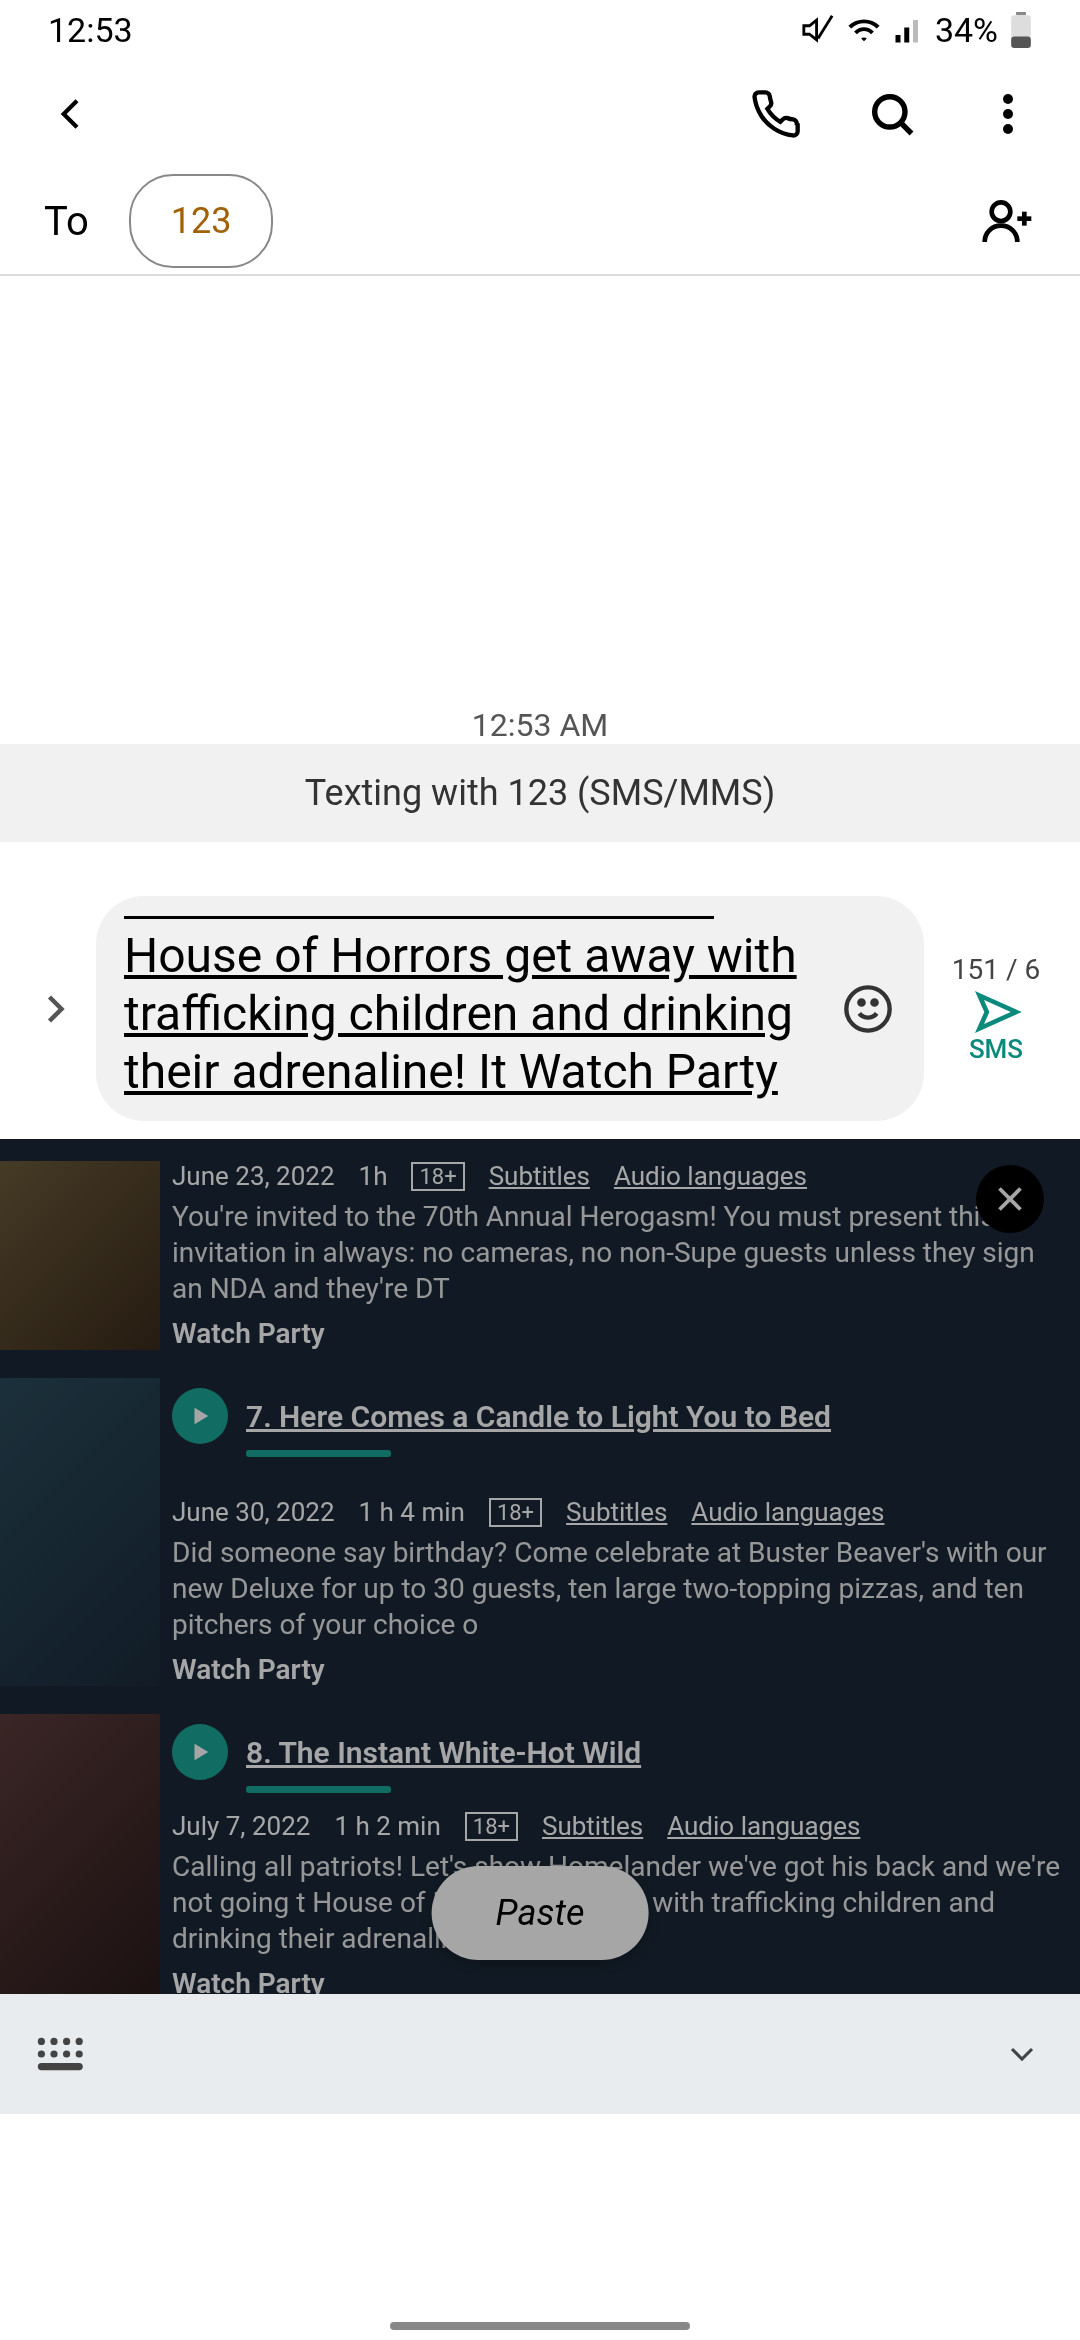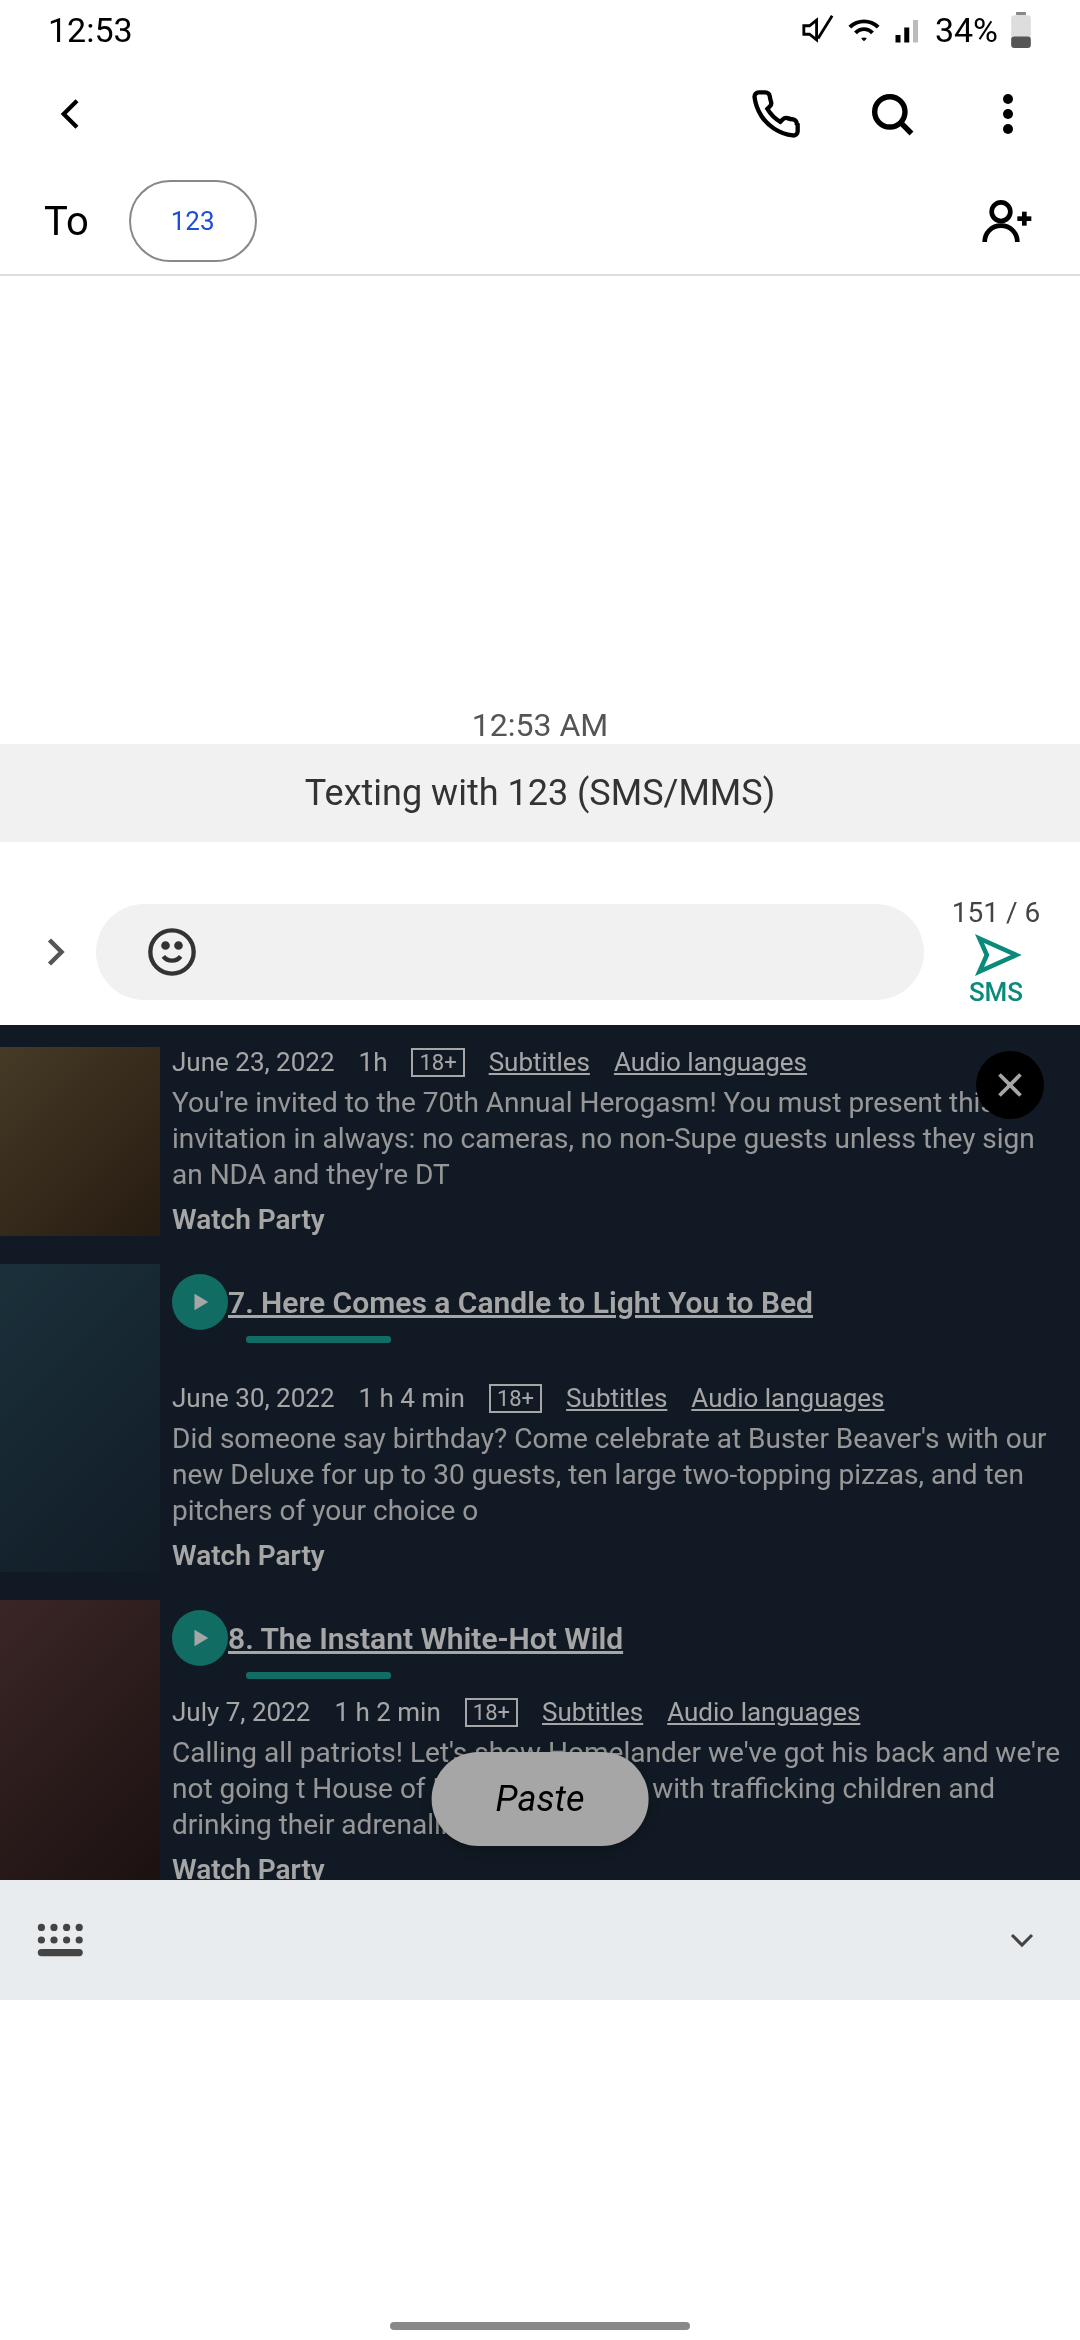--- a/index.html
+++ b/index.html
@@ -4,21 +4,21 @@
 <style>
   * { box-sizing: border-box; margin: 0; padding: 0; }
   html, body { width: 1080px; height: 2340px; font-family: -apple-system, Roboto, sans-serif; background: #fff; overflow: hidden; }
   .status-bar { height: 60px; display: flex; align-items: center; justify-content: space-between; padding: 0 48px; font-size: 34px; color: #000; }
   .status-right { display: flex; align-items: center; gap: 12px; }
   .app-bar { height: 108px; display: flex; align-items: center; padding: 0 44px; gap: 60px; }
   .app-bar .spacer { flex: 1; }
   .icon-box { width: 56px; height: 56px; display: flex; align-items: center; justify-content: center; }
   .to-row { height: 108px; display: flex; align-items: center; padding: 0 44px 0 44px; gap: 40px; border-bottom: 2px solid #ddd; }
   .to-label { font-size: 40px; color: #000; }
-  .chip { border: 2px solid #888; border-radius: 44px; padding: 24px 40px; font-size: 26px; color: #1d4ed8; }
+  .chip { border: 2px solid #888; border-radius: 44px; padding: 24px 40px; font-size: 36px; color: #a16207; }
   .time-label { text-align: center; font-size: 32px; color: #555; margin-top: 430px; }
   .info-banner { background: #f1f1f1; text-align: center; font-size: 36px; color: #333; padding: 28px 0; }
   .compose-row { display: flex; align-items: center; padding: 18px 24px 18px 24px; gap: 12px; }
   .compose-expand { width: 60px; display: flex; align-items: center; justify-content: center; }
   .compose-bubble { flex: 1; background: #f1f1f1; border-radius: 48px; padding: 20px 28px; display: flex; align-items: center; }
   .compose-text { flex: 1; font-size: 48px; line-height: 58px; text-decoration: underline; }
   .compose-side { width: 120px; display: flex; flex-direction: column; align-items: center; justify-content: center; gap: 4px; }
   .counter { font-size: 28px; color: #444; }
   .send-stack { display: flex; flex-direction: column; align-items: center; }
   .send-label { font-size: 26px; color: #0a8a7a; font-weight: 500; }
@@ -26,21 +26,21 @@
   .overlay-panel { position: relative; height: 855px; background: #1a2838; color: #fff; overflow: hidden; }
   .overlay-inner { position: absolute; inset: 0; display: flex; flex-direction: column; }
   .ep { display: flex; position: relative; padding: 14px 0 14px 0; }
   .ep-thumb { width: 160px; min-width: 160px; background: #2a3a4a; position: relative; }
   .ep-body { flex: 1; padding: 0 16px 0 12px; }
   .ep-meta { display: flex; align-items: center; gap: 24px; font-size: 26px; margin-bottom: 8px; flex-wrap: wrap; }
   .badge-18 { border: 2px solid #fff; padding: 0 6px; font-size: 22px; }
   .link-u { text-decoration: underline; }
   .ep-desc { font-size: 28px; line-height: 36px; margin: 6px 0 10px 0; color: #e8e8e8; }
   .watch-party { font-size: 28px; font-weight: 600; }
-  .ep-title-row { display: flex; align-items: center; margin: 10px 0 6px 0; }
+  .ep-title-row { display: flex; align-items: center; gap: 18px; margin: 10px 0 6px 0; }
   .play-circle { width: 56px; height: 56px; border-radius: 50%; background: #1aa89a; display: flex; align-items: center; justify-content: center; }
   .ep-title { font-size: 30px; font-weight: 600; text-decoration: underline; }
   .progress { width: 145px; height: 7px; background: #1aa89a; margin-left: 74px; margin-top: 4px; border-radius: 3px; }
   .close-x { position: absolute; top: 26px; right: 36px; width: 68px; height: 68px; border-radius: 50%; background: #000; display: flex; align-items: center; justify-content: center; z-index: 5; }
   .paste-pill { position: absolute; left: 50%; transform: translateX(-50%); bottom: 34px; background: #fff; color: #000; font-size: 36px; padding: 26px 64px; border-radius: 56px; z-index: 6; box-shadow: 0 4px 16px rgba(0,0,0,.3); font-style: italic; }
   .bottom-bar { height: 120px; background: #e8ecef; display: flex; align-items: center; justify-content: space-between; padding: 0 36px; }
   .nav-handle { position: absolute; bottom: 10px; left: 50%; transform: translateX(-50%); width: 300px; height: 8px; background: #888; border-radius: 4px; }
   .dim { filter: brightness(0.65); }
   svg { display: block; }
   .ep-sep { height: 2px; background: rgba(255,255,255,0.06); }
@@ -126,20 +126,24 @@
   <div class="info-banner">Texting with 123 (SMS/MMS)</div>
 </div>
 
 <div class="compose-row" style="margin-top:36px;">
   <div class="compose-expand">
     <svg width="36" height="48" viewBox="0 0 24 24" fill="none" stroke="#555" stroke-width="3">
         <polyline points="9 4 17 12 9 20"></polyline>
       </svg>
   </div>
   <div class="compose-bubble">
+    <div style="flex:1;">
+      <div style="border-top:3px solid #000; width:590px; margin-bottom:8px;"></div>
+      <div class="compose-text">House of Horrors get away with trafficking children and drinking their adrenaline! It Watch Party</div>
+    </div>
     <div class="icon-box emoji-btn">
       <svg width="52" height="52" viewBox="0 0 24 24" fill="none" stroke="#333" stroke-width="2">
           <circle cx="12" cy="12" r="10"></circle>
           <path d="M8 14s1.5 2 4 2 4-2 4-2"></path>
           <circle cx="9" cy="9" r="1" fill="#333"></circle>
           <circle cx="15" cy="9" r="1" fill="#333"></circle>
         </svg>
     </div>
   </div>
   <div class="compose-side">

